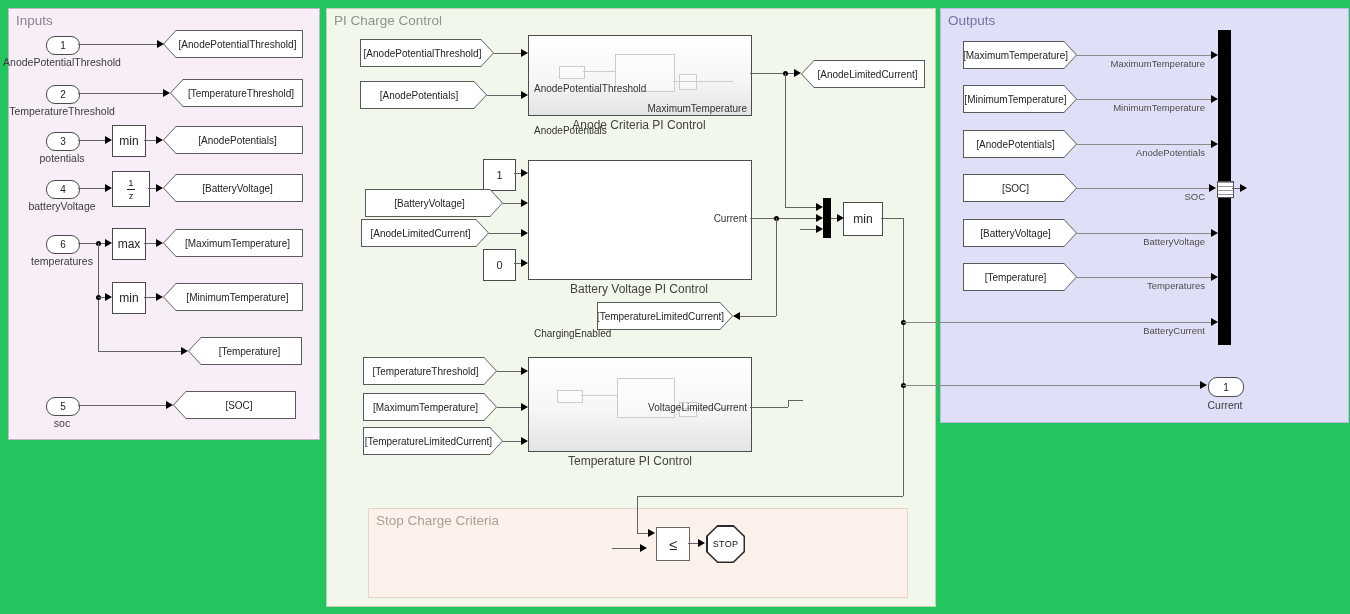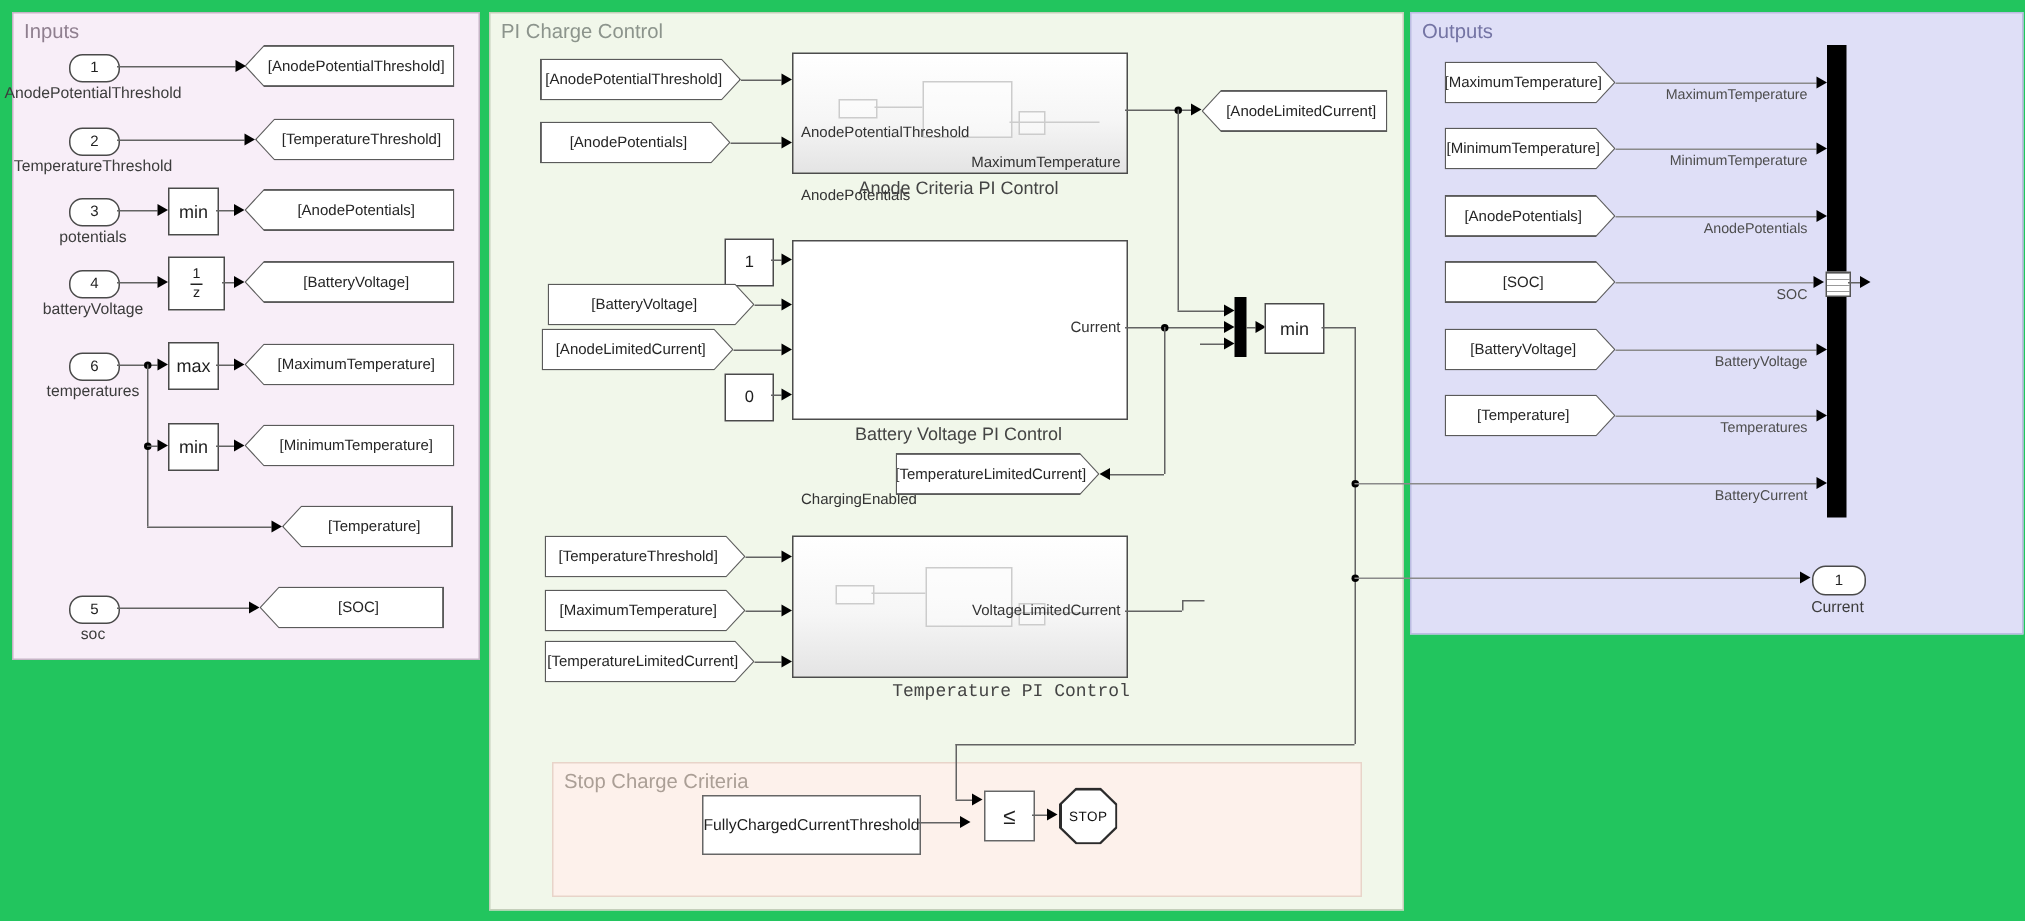--- a/index.html
+++ b/index.html
@@ -310,32 +310,29 @@
 
   <div class="subsys" style="left:528px;top:357px;width:222px;height:93px;">
     <div class="pv" style="left:28px;top:32px;width:24px;height:11px;"></div>
     <div class="pvl" style="left:52px;top:37px;width:36px;height:1px;"></div>
     <div class="pv" style="left:88px;top:20px;width:56px;height:38px;"></div>
     <div class="pv" style="left:150px;top:44px;width:16px;height:13px;"></div>
     <div class="pvl" style="left:144px;top:50px;width:58px;height:1px;"></div>
 
     <div class="pout" style="top:44px;">VoltageLimitedCurrent</div>
   </div>
-  <div class="caption" style="left:674px;top:454px;font-family:Liberation Mono, monospace;">Temperature PI Control</div>
+  <div class="caption" style="left:630px;top:454px;">Temperature PI Control</div>
   <div class="wh" style="left:750px;top:407px;width:38px;"></div>
   <div class="wv" style="left:788px;top:400px;height:7px;"></div>
   <div class="wh" style="left:788px;top:400px;width:15px;"></div>
 
   <div class="wh" style="left:637px;top:496px;width:266px;"></div>
   <div class="wv" style="left:637px;top:496px;height:37px;"></div>
   <div class="wh" style="left:637px;top:533px;width:11px;"></div>
   <div class="arr-r" style="left:648px;top:529px;"></div>
-  <div class="box" style="left:468px;top:530px;width:144px;height:38px;font-size:10.5px;">
-      <span>FullyChargedCurrentThreshold</span>
-    </div>
   <div class="wh" style="left:612px;top:548px;width:28px;"></div>
   <div class="arr-r" style="left:640px;top:544px;"></div>
   <div class="box" style="left:656px;top:527px;width:32px;height:32px;font-size:15px;">
       <span>≤</span>
     </div>
   <div class="wh" style="left:688px;top:543px;width:10px;"></div>
   <div class="arr-r" style="left:698px;top:539px;"></div>
   <div class="oct" style="left:706px;top:525px;width:39px;height:38px;">
       <div class="in">
         <span>STOP</span>

